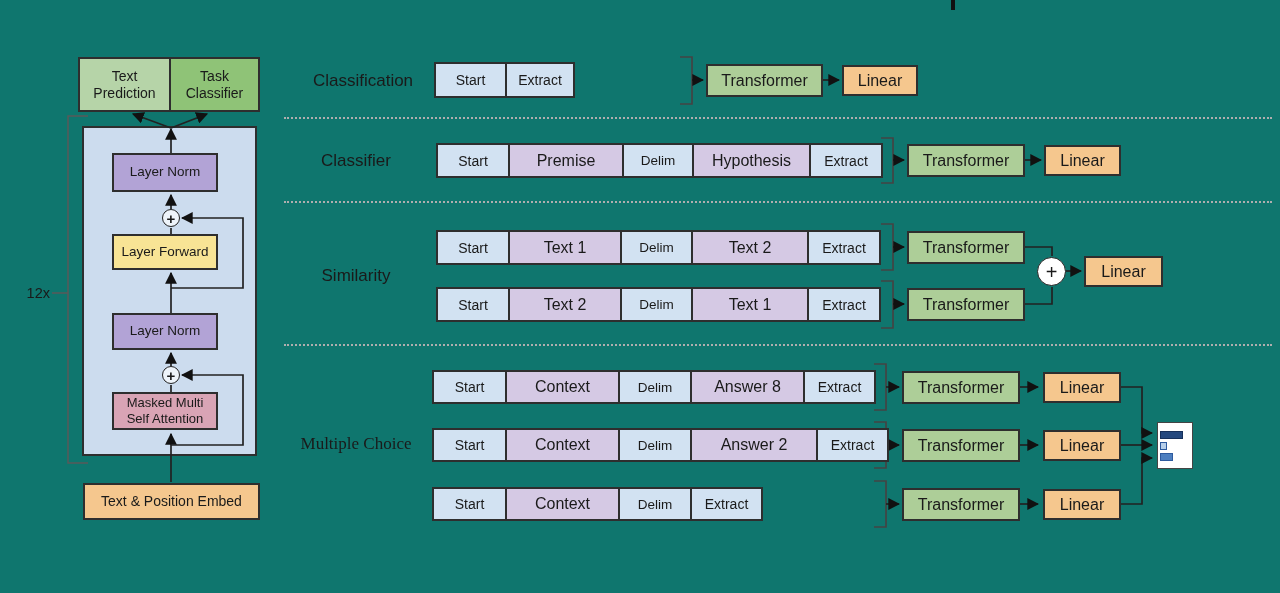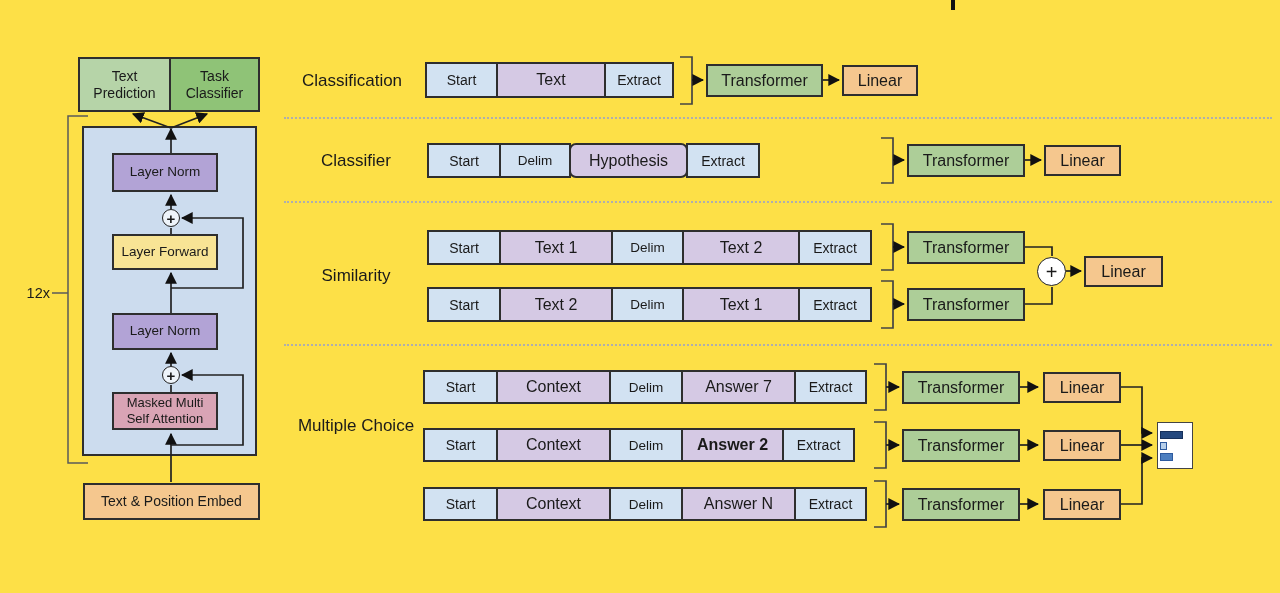--- a/index.html
+++ b/index.html
@@ -1,30 +1,30 @@
 <!DOCTYPE html>
 <html><head>
 <meta charset="utf-8">
 <style>
   html,body{margin:0;padding:0;background:#ffffff;}
   #canvas{
-    position:relative;width:1280px;height:593px;background:#fde047;overflow:hidden;
+    position:relative;width:1280px;height:593px;background:#0f766e;overflow:hidden;
     font-family:"Liberation Sans", sans-serif;color:#1a1a1a;
   }
   .abs{position:absolute;box-sizing:border-box;}
   
   .bigbox{position:absolute;box-sizing:border-box;border:2px solid #2e2e2e;
     display:flex;align-items:center;justify-content:center;text-align:center;z-index:2;}
   .transformer{background:#adce98;font-size:16px;}
   .linear{background:#f5c78e;font-size:16px;}
   
   .strip{position:absolute;display:flex;z-index:2;}
   .tok{box-sizing:border-box;border:2px solid #2e2e2e;margin-left:-2px;
     display:flex;align-items:center;justify-content:center;background:#d2e2f2;white-space:nowrap;}
-  .tok:first-child{margin-left:0;}
+  .tok:first-child{margin-left:9px;}
   .tok.lav{background:#d5c9e4;}
   .f13{font-size:13.5px;text-align:right;} .f14{font-size:14px;} .f16{font-size:16px;}
   .rowlabel{position:absolute;font-size:17px;text-align:center;z-index:2;}
   
   .lblock{position:absolute;box-sizing:border-box;border:2px solid #2e2e2e;
     display:flex;align-items:center;justify-content:center;text-align:center;
     font-size:13.5px;line-height:1.2;z-index:2;padding:0 4px;}
   .plus-circle{position:absolute;box-sizing:border-box;border:1.7px solid #222;border-radius:50%;
     display:flex;align-items:center;justify-content:center;z-index:2;background:#eef4fa;
     font-size:15px;font-weight:bold;line-height:1;}
@@ -123,34 +123,34 @@
   </div>
   <div class="lblock" style="left:112px;top:392px;width:106px;height:38px;background:#d9a4b5;font-size:13px;">
     <span>Masked Multi Self Attention</span>
   </div>
   <div class="abs" style="left:14px;top:285px;width:36px;text-align:right;font-size:14.5px;z-index:2;">12x</div>
 
   <div class="dotsep" style="left:284px;top:117px;width:988px;"></div>
   <div class="dotsep" style="left:284px;top:201px;width:988px;"></div>
   <div class="dotsep" style="left:284px;top:344px;width:988px;"></div>
 
-  <div class="rowlabel" style="left:280px;top:71px;width:144px;">Classification</div>
+  <div class="rowlabel" style="left:291px;top:71px;width:144px;">Classification</div>
   <div class="strip" style="left:425px;top:62px;height:36px;">
     <div class="tok f14" style="width:73px;">Start</div>
-    <div class="tok lav f16" style="width:110px;">Text</div>
     <div class="tok f14" style="width:70px;">Extract</div>
   </div>
   <div class="bigbox transformer" style="left:706px;top:64px;width:117px;height:33px;">Transformer</div>
   <div class="bigbox linear" style="left:842px;top:65px;width:76px;height:31px;">Linear</div>
 
   <div class="rowlabel" style="left:284px;top:151px;width:144px;">Classifier</div>
   <div class="strip" style="left:427px;top:143px;height:35px;">
     <div class="tok f14" style="width:74px;">Start</div>
+    <div class="tok lav f16" style="width:116px;">Premise</div>
     <div class="tok f13" style="width:72px;">Delim</div>
-    <div class="tok lav f16" style="width:119px;border-radius:7px;">Hypothesis</div>
+    <div class="tok lav f16" style="width:119px;">Hypothesis</div>
     <div class="tok f14" style="width:74px;">Extract</div>
   </div>
   <div class="bigbox transformer" style="left:907px;top:144px;width:118px;height:33px;">Transformer</div>
   <div class="bigbox linear" style="left:1044px;top:145px;width:77px;height:31px;">Linear</div>
 
   <div class="rowlabel" style="left:284px;top:266px;width:144px;">Similarity</div>
   <div class="strip" style="left:427px;top:230px;height:35px;">
     <div class="tok f14" style="width:74px;">Start</div>
     <div class="tok lav f16" style="width:114px;">Text 1</div>
     <div class="tok f13" style="width:73px;">Delim</div>
@@ -164,41 +164,40 @@
     <div class="tok lav f16" style="width:118px;">Text 1</div>
     <div class="tok f14" style="width:74px;">Extract</div>
   </div>
   <div class="bigbox transformer" style="left:907px;top:231px;width:118px;height:33px;">Transformer</div>
   <div class="bigbox transformer" style="left:907px;top:288px;width:118px;height:33px;">Transformer</div>
   <div class="plus-circle" style="left:1037px;top:257px;width:29px;height:29px;background:#ffffff;font-size:20px;font-weight:normal;">
     <span>+</span>
   </div>
   <div class="bigbox linear" style="left:1084px;top:256px;width:79px;height:31px;">Linear</div>
 
-  <div class="rowlabel" style="left:278px;top:416px;width:156px;">Multiple Choice</div>
+  <div class="rowlabel" style="left:278px;top:434px;width:156px;font-family:Liberation Serif, serif;">Multiple Choice</div>
 
   <div class="strip" style="left:423px;top:370px;height:34px;">
     <div class="tok f14" style="width:75px;">Start</div>
     <div class="tok lav f16" style="width:115px;">Context</div>
     <div class="tok f13" style="width:74px;">Delim</div>
-    <div class="tok lav f16" style="width:115px;">Answer 7</div>
+    <div class="tok lav f16" style="width:115px;">Answer 8</div>
     <div class="tok f14" style="width:73px;">Extract</div>
   </div>
   <div class="strip" style="left:423px;top:428px;height:34px;">
     <div class="tok f14" style="width:75px;">Start</div>
     <div class="tok lav f16" style="width:115px;">Context</div>
     <div class="tok f13" style="width:74px;">Delim</div>
-    <div class="tok lav f16" style="width:103px;font-weight:bold;">Answer 2</div>
+    <div class="tok lav f16" style="width:128px;">Answer 2</div>
     <div class="tok f14" style="width:73px;">Extract</div>
   </div>
   <div class="strip" style="left:423px;top:487px;height:34px;">
     <div class="tok f14" style="width:75px;">Start</div>
     <div class="tok lav f16" style="width:115px;">Context</div>
     <div class="tok f13" style="width:74px;">Delim</div>
-    <div class="tok lav f16" style="width:115px;">Answer N</div>
     <div class="tok f14" style="width:73px;">Extract</div>
   </div>
 
   <div class="bigbox transformer" style="left:902px;top:371px;width:118px;height:33px;">Transformer</div>
   <div class="bigbox transformer" style="left:902px;top:429px;width:118px;height:33px;">Transformer</div>
   <div class="bigbox transformer" style="left:902px;top:488px;width:118px;height:33px;">Transformer</div>
   <div class="bigbox linear" style="left:1043px;top:372px;width:78px;height:31px;">Linear</div>
   <div class="bigbox linear" style="left:1043px;top:430px;width:78px;height:31px;">Linear</div>
   <div class="bigbox linear" style="left:1043px;top:489px;width:78px;height:31px;">Linear</div>
 

